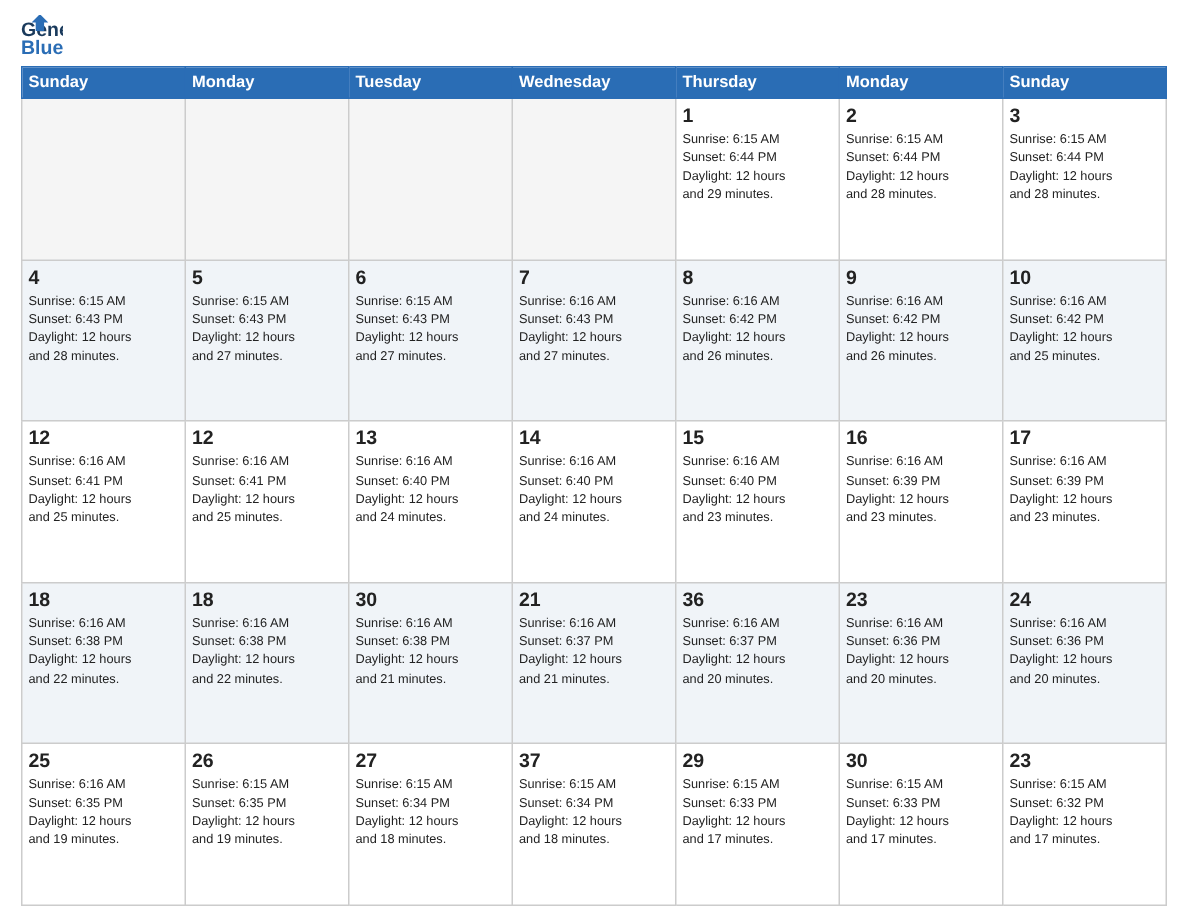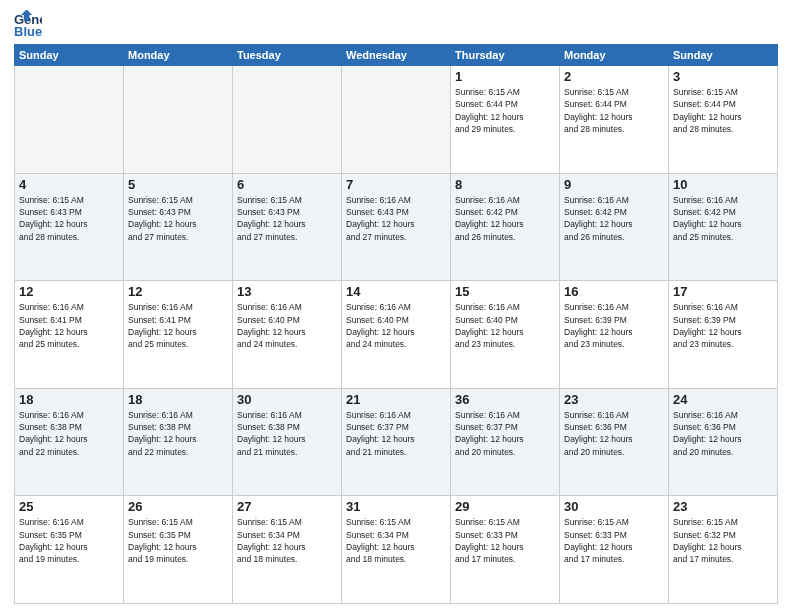--- a/index.html
+++ b/index.html
@@ -319,21 +319,21 @@
 and 19 minutes.</div>
           </td>
           <td>
             <span class="day-num">27</span>
             <div class="day-info" style="white-space: pre-line;">Sunrise: 6:15 AM
 Sunset: 6:34 PM
 Daylight: 12 hours
 and 18 minutes.</div>
           </td>
           <td>
-            <span class="day-num">31</span>
+            <span class="day-num">37</span>
             <div class="day-info" style="white-space: pre-line;">Sunrise: 6:15 AM
 Sunset: 6:34 PM
 Daylight: 12 hours
 and 18 minutes.</div>
           </td>
           <td>
             <span class="day-num">29</span>
             <div class="day-info" style="white-space: pre-line;">Sunrise: 6:15 AM
 Sunset: 6:33 PM
 Daylight: 12 hours

